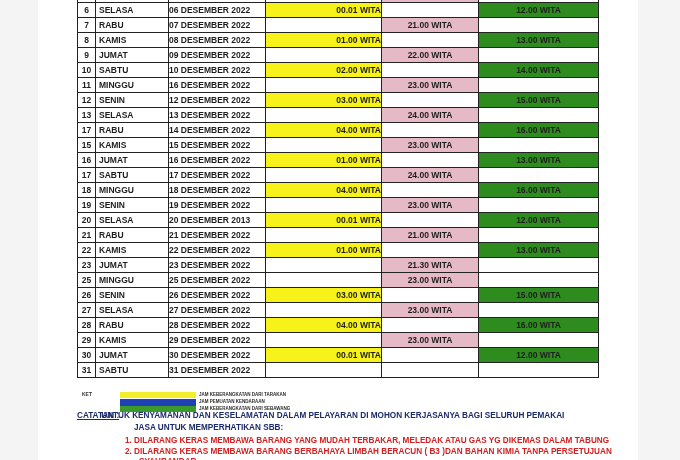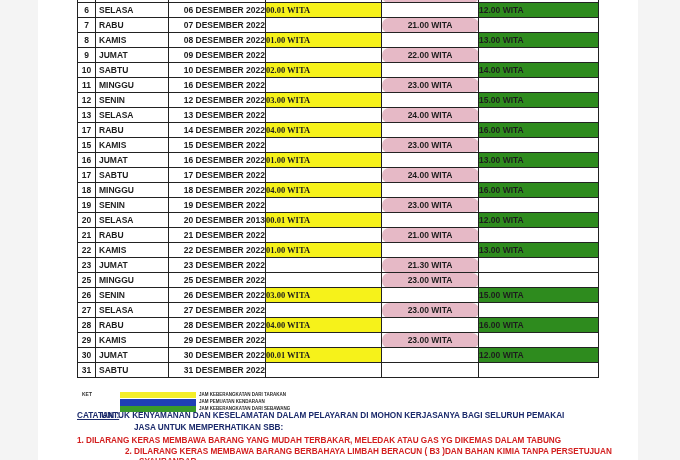--- a/index.html
+++ b/index.html
@@ -26,26 +26,26 @@
       padding:0;
       font-size:8.5px;
       font-weight:bold;
       color:#1d1d1d;
       white-space:nowrap;
       overflow:hidden;
       line-height:14px;
     }
     td.no { width:17px; text-align:center; }
     td.day { width:69px; padding-left:3px !important; }
-    td.date { width:96px; text-align:right; }
-    td.c1 { width:115px; text-align:left;font-family:Liberation Serif, serif; }
+    td.date { width:96px; text-align:left; }
+    td.c1 { width:115px; text-align:right; }
     td.c2 { width:96px; text-align:center; }
-    td.c3 { width:119px; text-align:left; }
+    td.c3 { width:119px; text-align:center; }
     td.yellow { background:#f6f21a; }
-    td.pink { background:#e6b9c6;border-radius:7px; }
+    td.pink { background:#e6b9c6; }
     td.green { background:#2e8b1e; color:#0b2a08; }
     .legend {
       position:absolute; left:82px; top:391px; width:200px; height:26px;
     }
     .ket {
       position:absolute; left:0; top:0; font-size:5px; font-weight:bold; color:#333;
     }
     .swatch { position:absolute; left:38px; width:76px; height:6px; }
     .swatch.y { top:1px; background:#f3ee2a; }
     .swatch.b { top:8px; background:#1f3fb5; height:7px; }
@@ -55,21 +55,21 @@
       white-space:nowrap;
     }
     .lt1 { top:1px; } .lt2 { top:8px; } .lt3 { top:15px; }
     .notes {
       position:absolute; left:77px; top:411px; width:520px;
       font-size:8.2px; font-weight:bold;
     }
     .catatan-row { color:#1b2a6b; white-space:nowrap; }
     .catatan-row .lbl { display:inline-block; width:22px;text-decoration:underline; }
     .jasa { color:#1b2a6b; margin-left:57px; margin-top:3px; }
-    .rule { color:#d32020; margin-top:4px; white-space:nowrap; }
+    .rule { color:#d32020; margin-left:48px; margin-top:4px; white-space:nowrap; }
     .rule2 { color:#d32020; margin-left:48px; margin-top:2px; white-space:nowrap; }
     .rule-cont { color:#d32020; margin-left:62px; margin-top:1px; white-space:nowrap; }
   </style>
 </head>
 <body>
 
 <div class="page"></div>
 
 <div class="sheet">
   <table class="sched">

